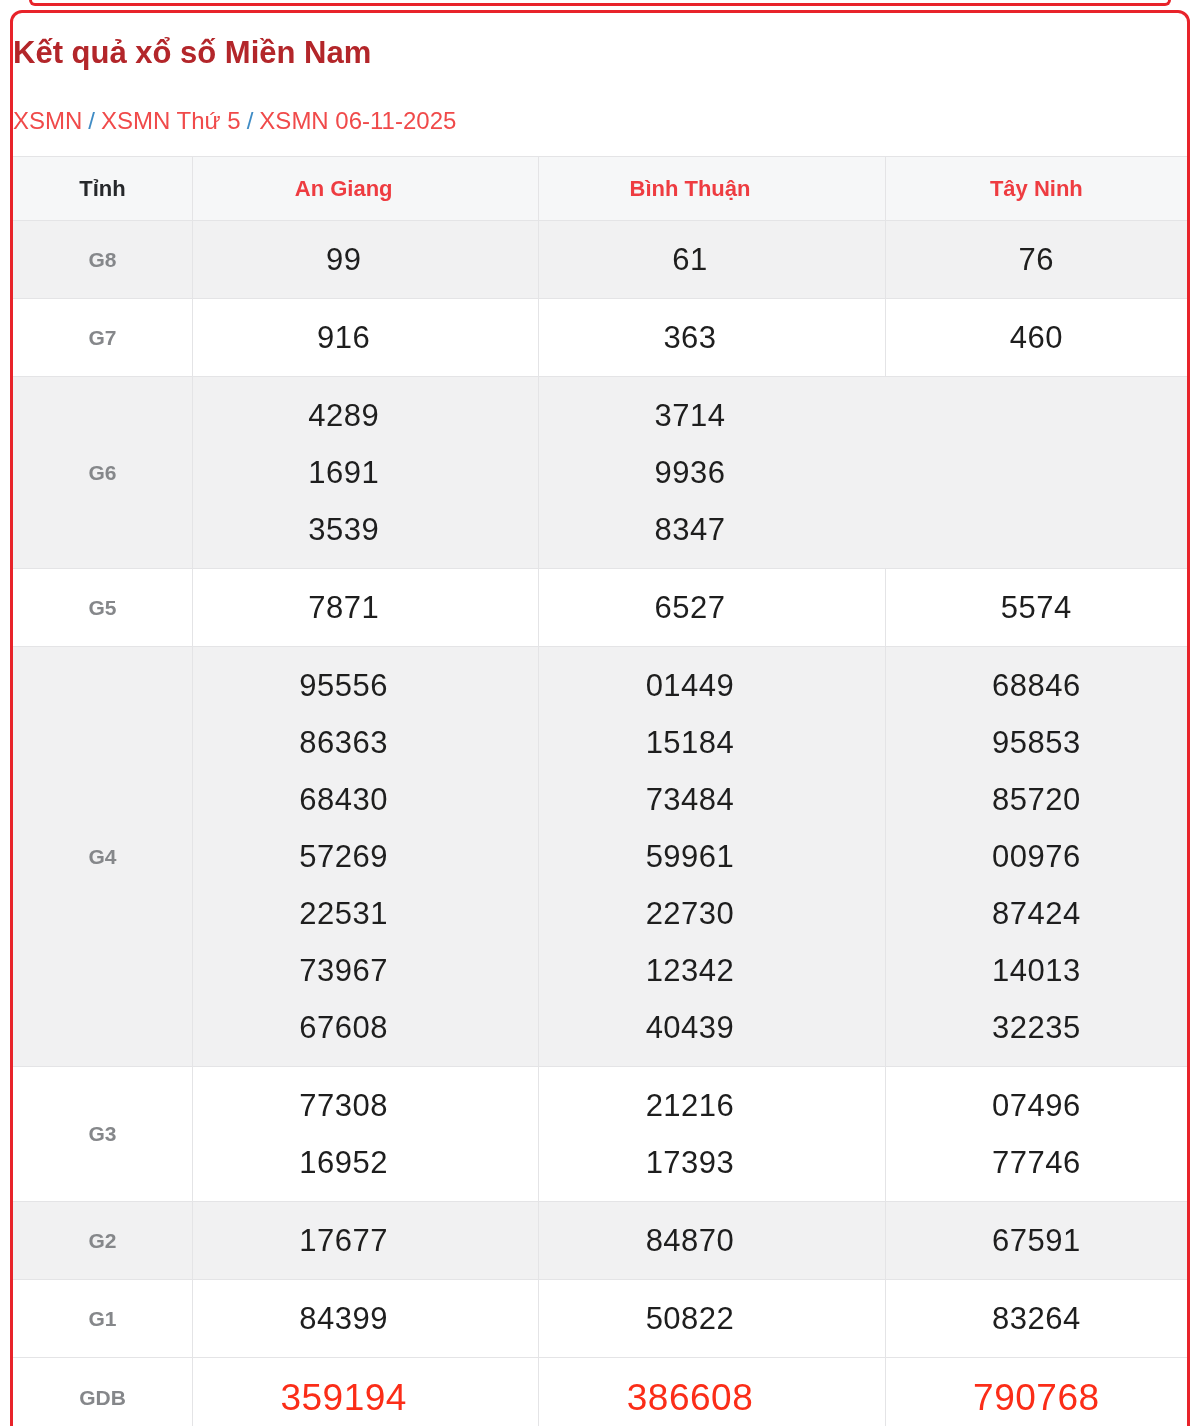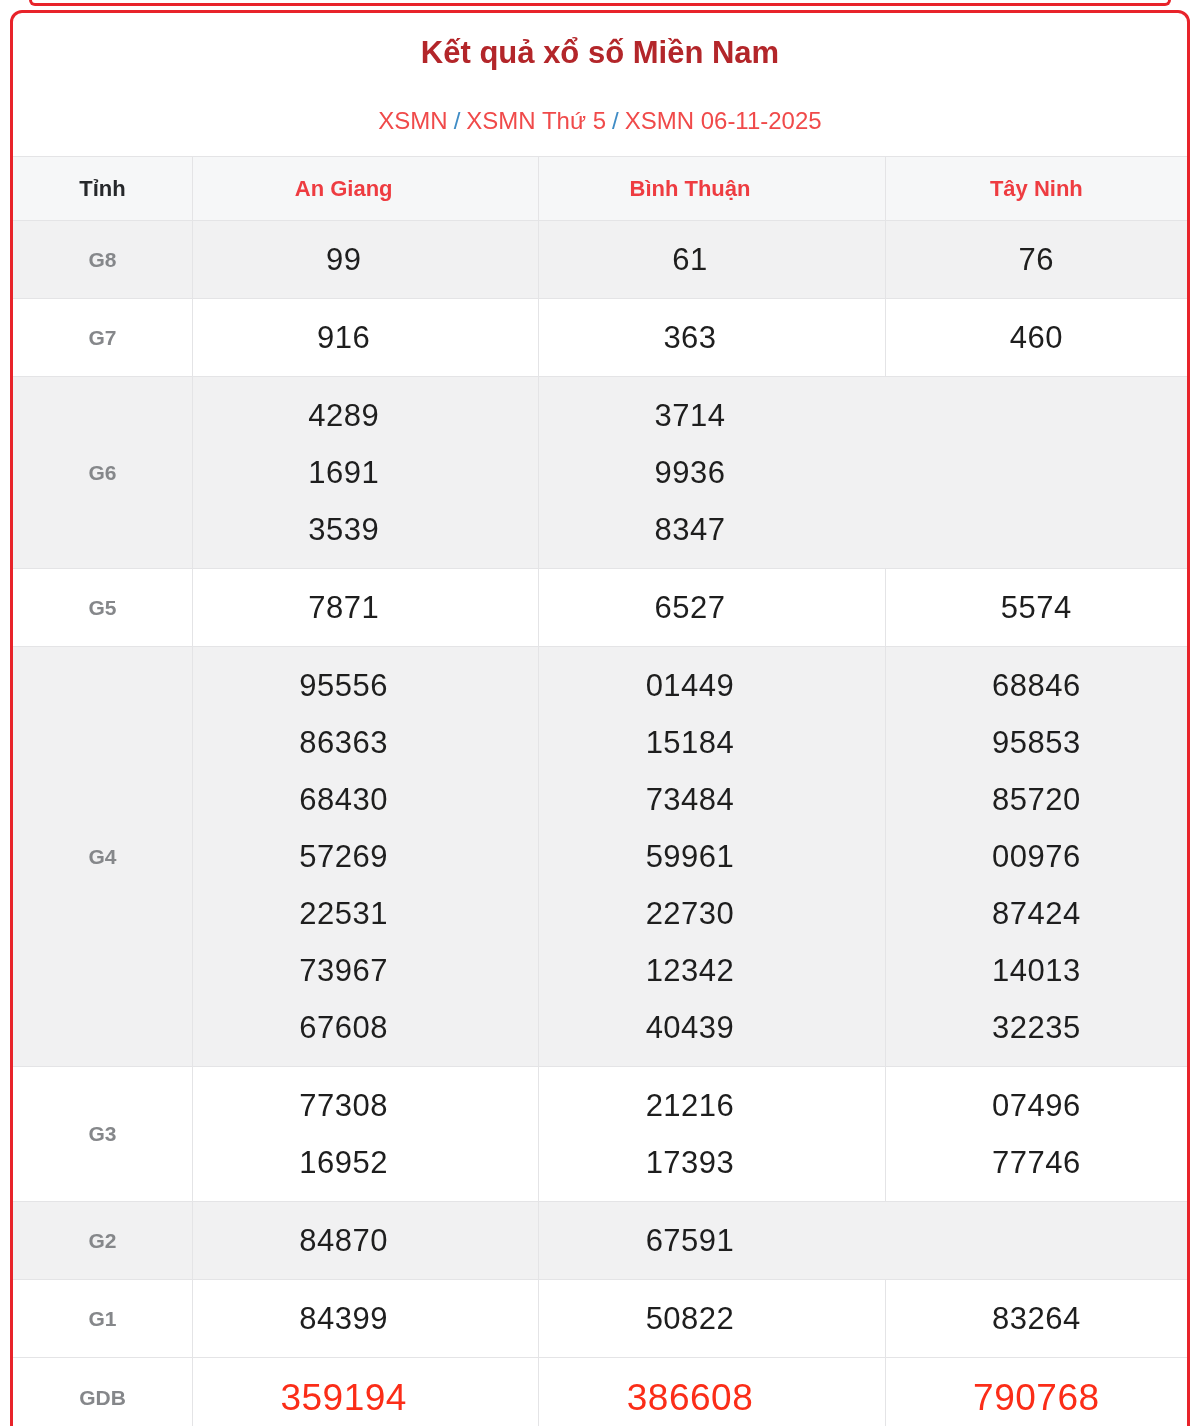--- a/index.html
+++ b/index.html
@@ -21,21 +21,21 @@
     font-family:"Liberation Sans","DejaVu Sans",sans-serif;}
   .page{width:1200px;min-height:1426px;background:#fff;}
 
   
   .prev-card-bottom{height:6px;margin:0 29px;border:3px solid var(--card-border);
     border-top:none;border-radius:0 0 10px 10px;}
 
   .card{margin:4px 10px 10px;border:3px solid var(--card-border);
     border-radius:12px;overflow:hidden;background:#fff;}
 
-  .card-head{text-align:center;padding:20px 0 0;}
+  .card-head{text-align:left;padding:20px 0 0;}
   .title{color:var(--title);font-size:31px;font-weight:bold;margin:2px 0 14px;line-height:1.15;}
   .subtitle{font-size:24px;line-height:1.2;padding-bottom:21px;margin-top:36px;}
   .subtitle .bc-link{color:var(--breadcrumb-link);text-decoration:none;cursor:pointer;}
   .subtitle .sep{color:var(--breadcrumb-separator);padding:0 6px;}
 
   .grid{width:100%;}
   .row{display:grid;grid-template-columns:135px 1fr 1fr 1fr;border-top:1px solid var(--divider);}
   .row.header-row{background:var(--header-row);min-height:64px;}
   .row.shaded{background:var(--shaded-row);}
   .cell{display:flex;flex-direction:column;align-items:center;justify-content:center;
@@ -164,20 +164,23 @@
               <div class="num">17393</div>
             </div>
             <div class="cell num-cell">
               <div class="num">07496</div>
               <div class="num">77746</div>
             </div>
           </div>
           <div class="row shaded">
             <div class="cell label-cell">G2</div>
             <div class="cell num-cell">
+              <div class="num">17677</div>
+            </div>
+            <div class="cell num-cell">
               <div class="num">84870</div>
             </div>
             <div class="cell num-cell">
               <div class="num">67591</div>
             </div>
           </div>
           <div class="row">
             <div class="cell label-cell">G1</div>
             <div class="cell num-cell">
               <div class="num">84399</div>

